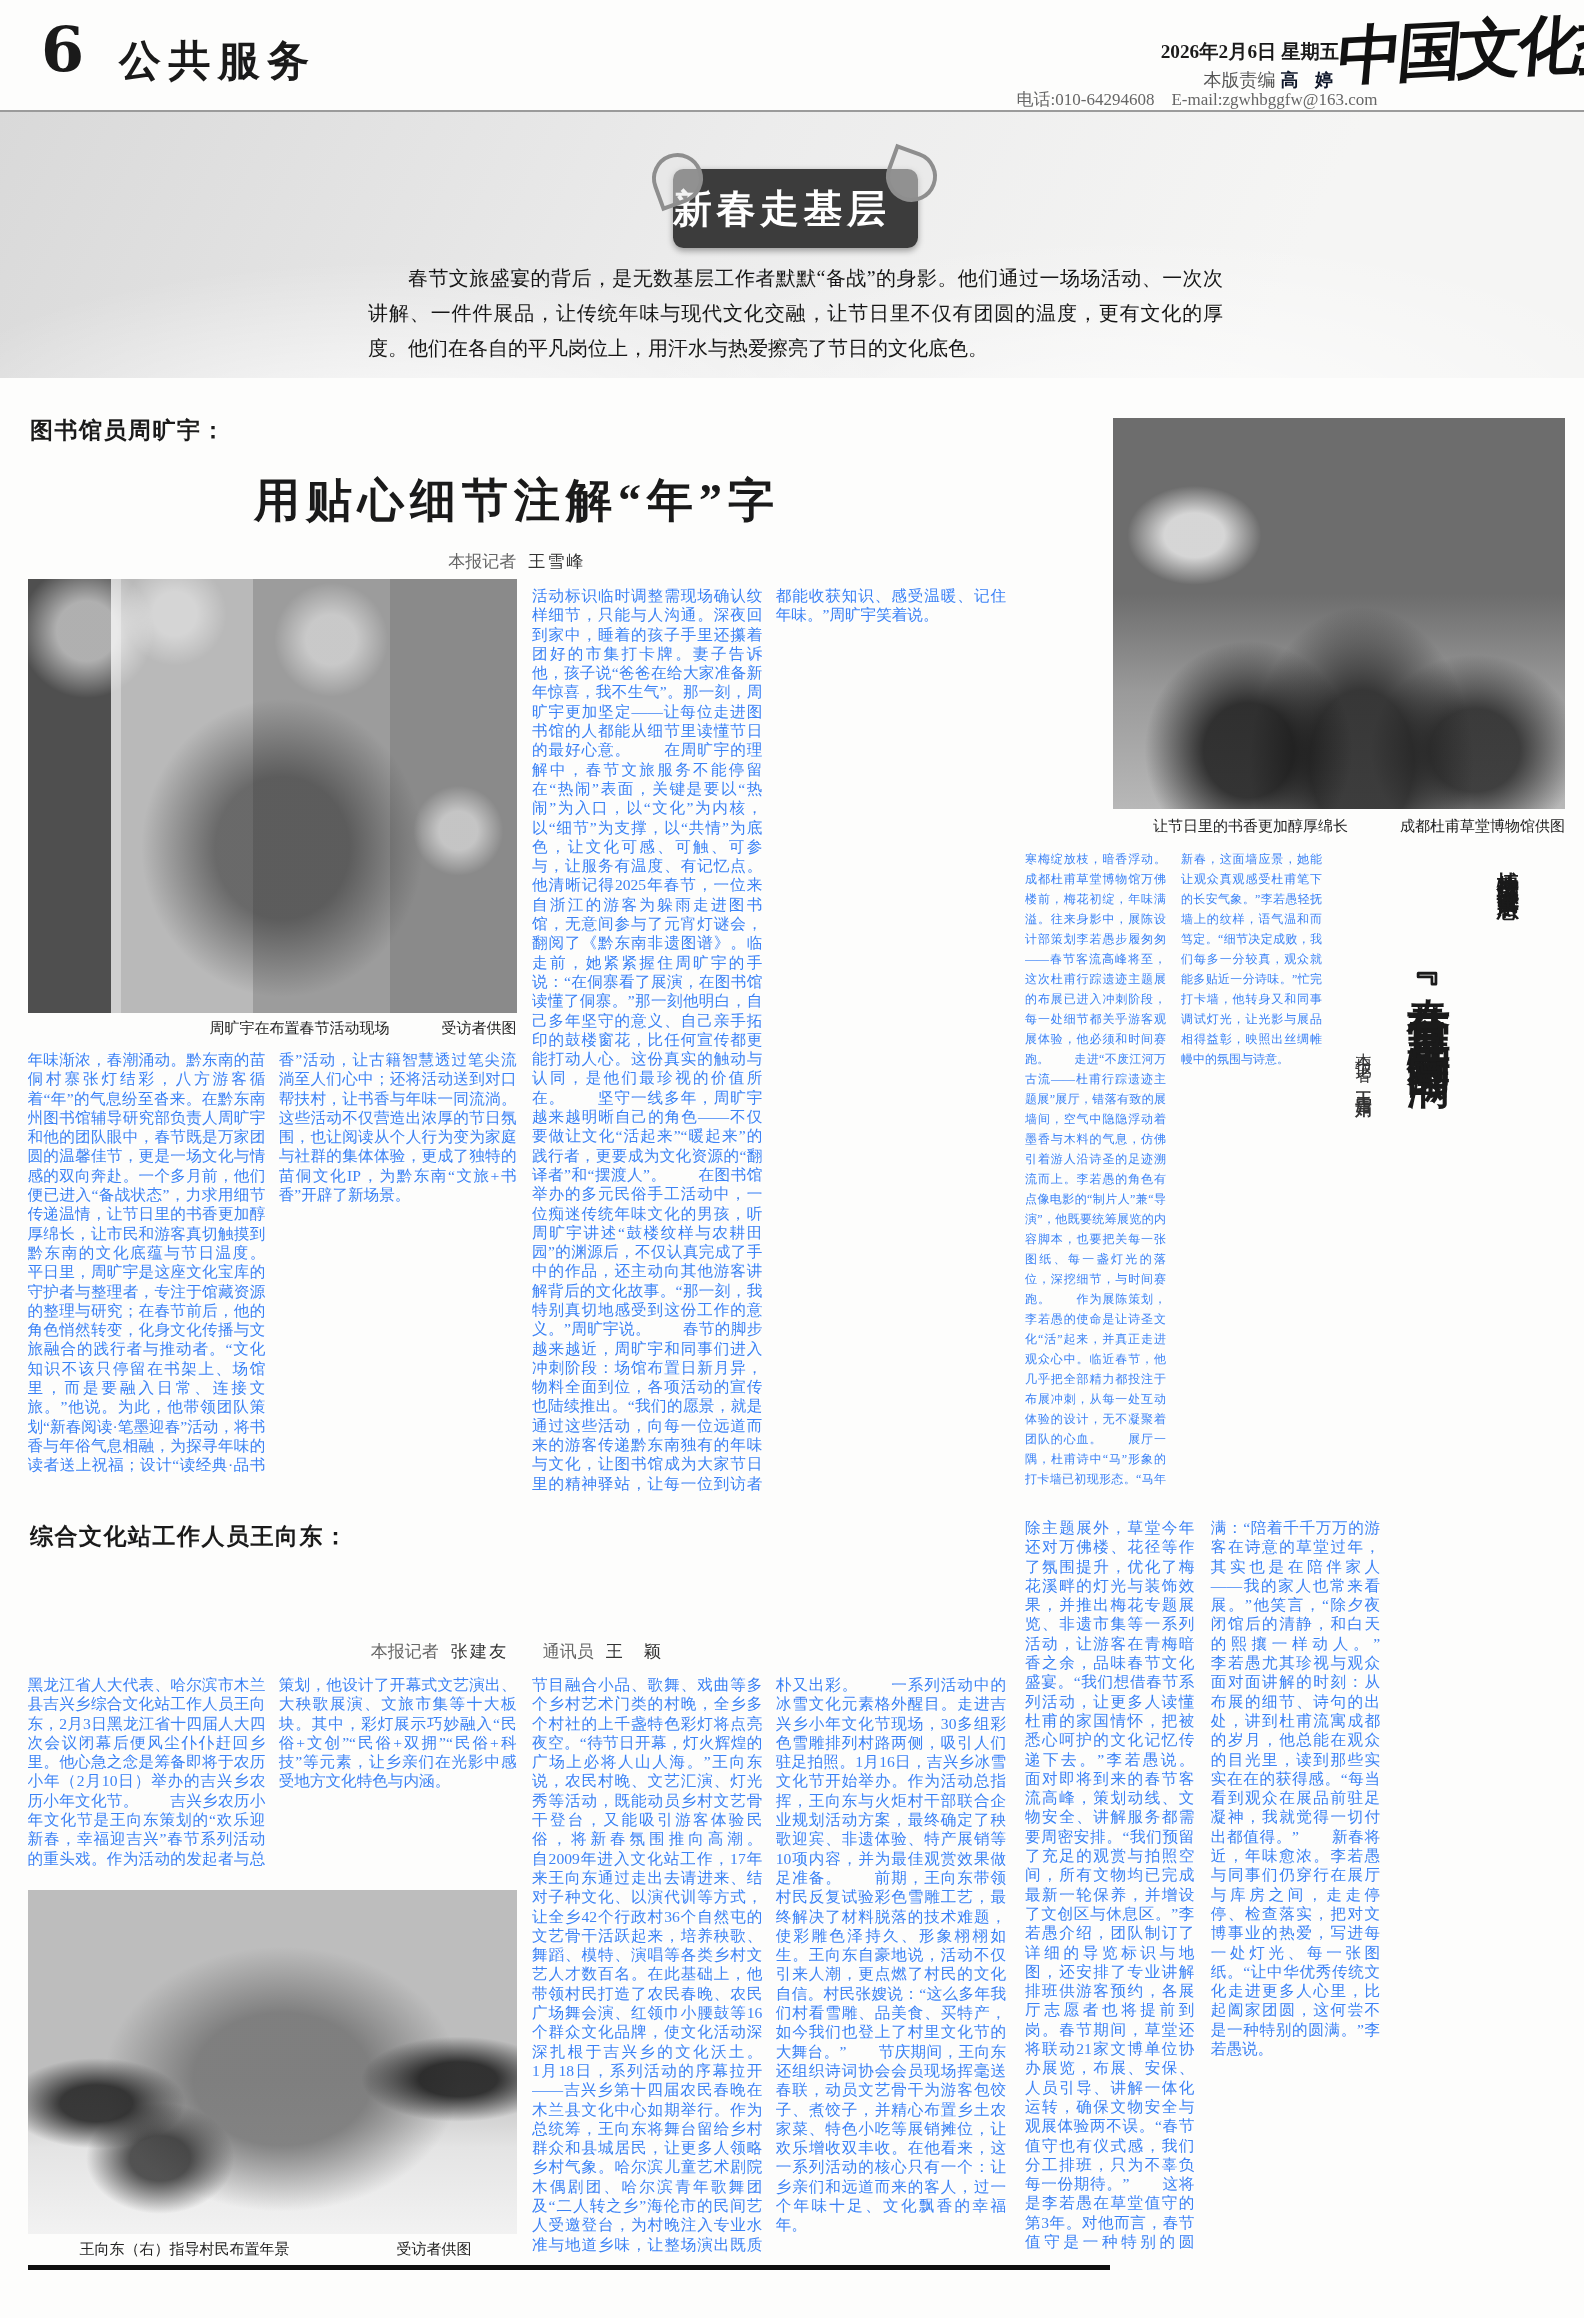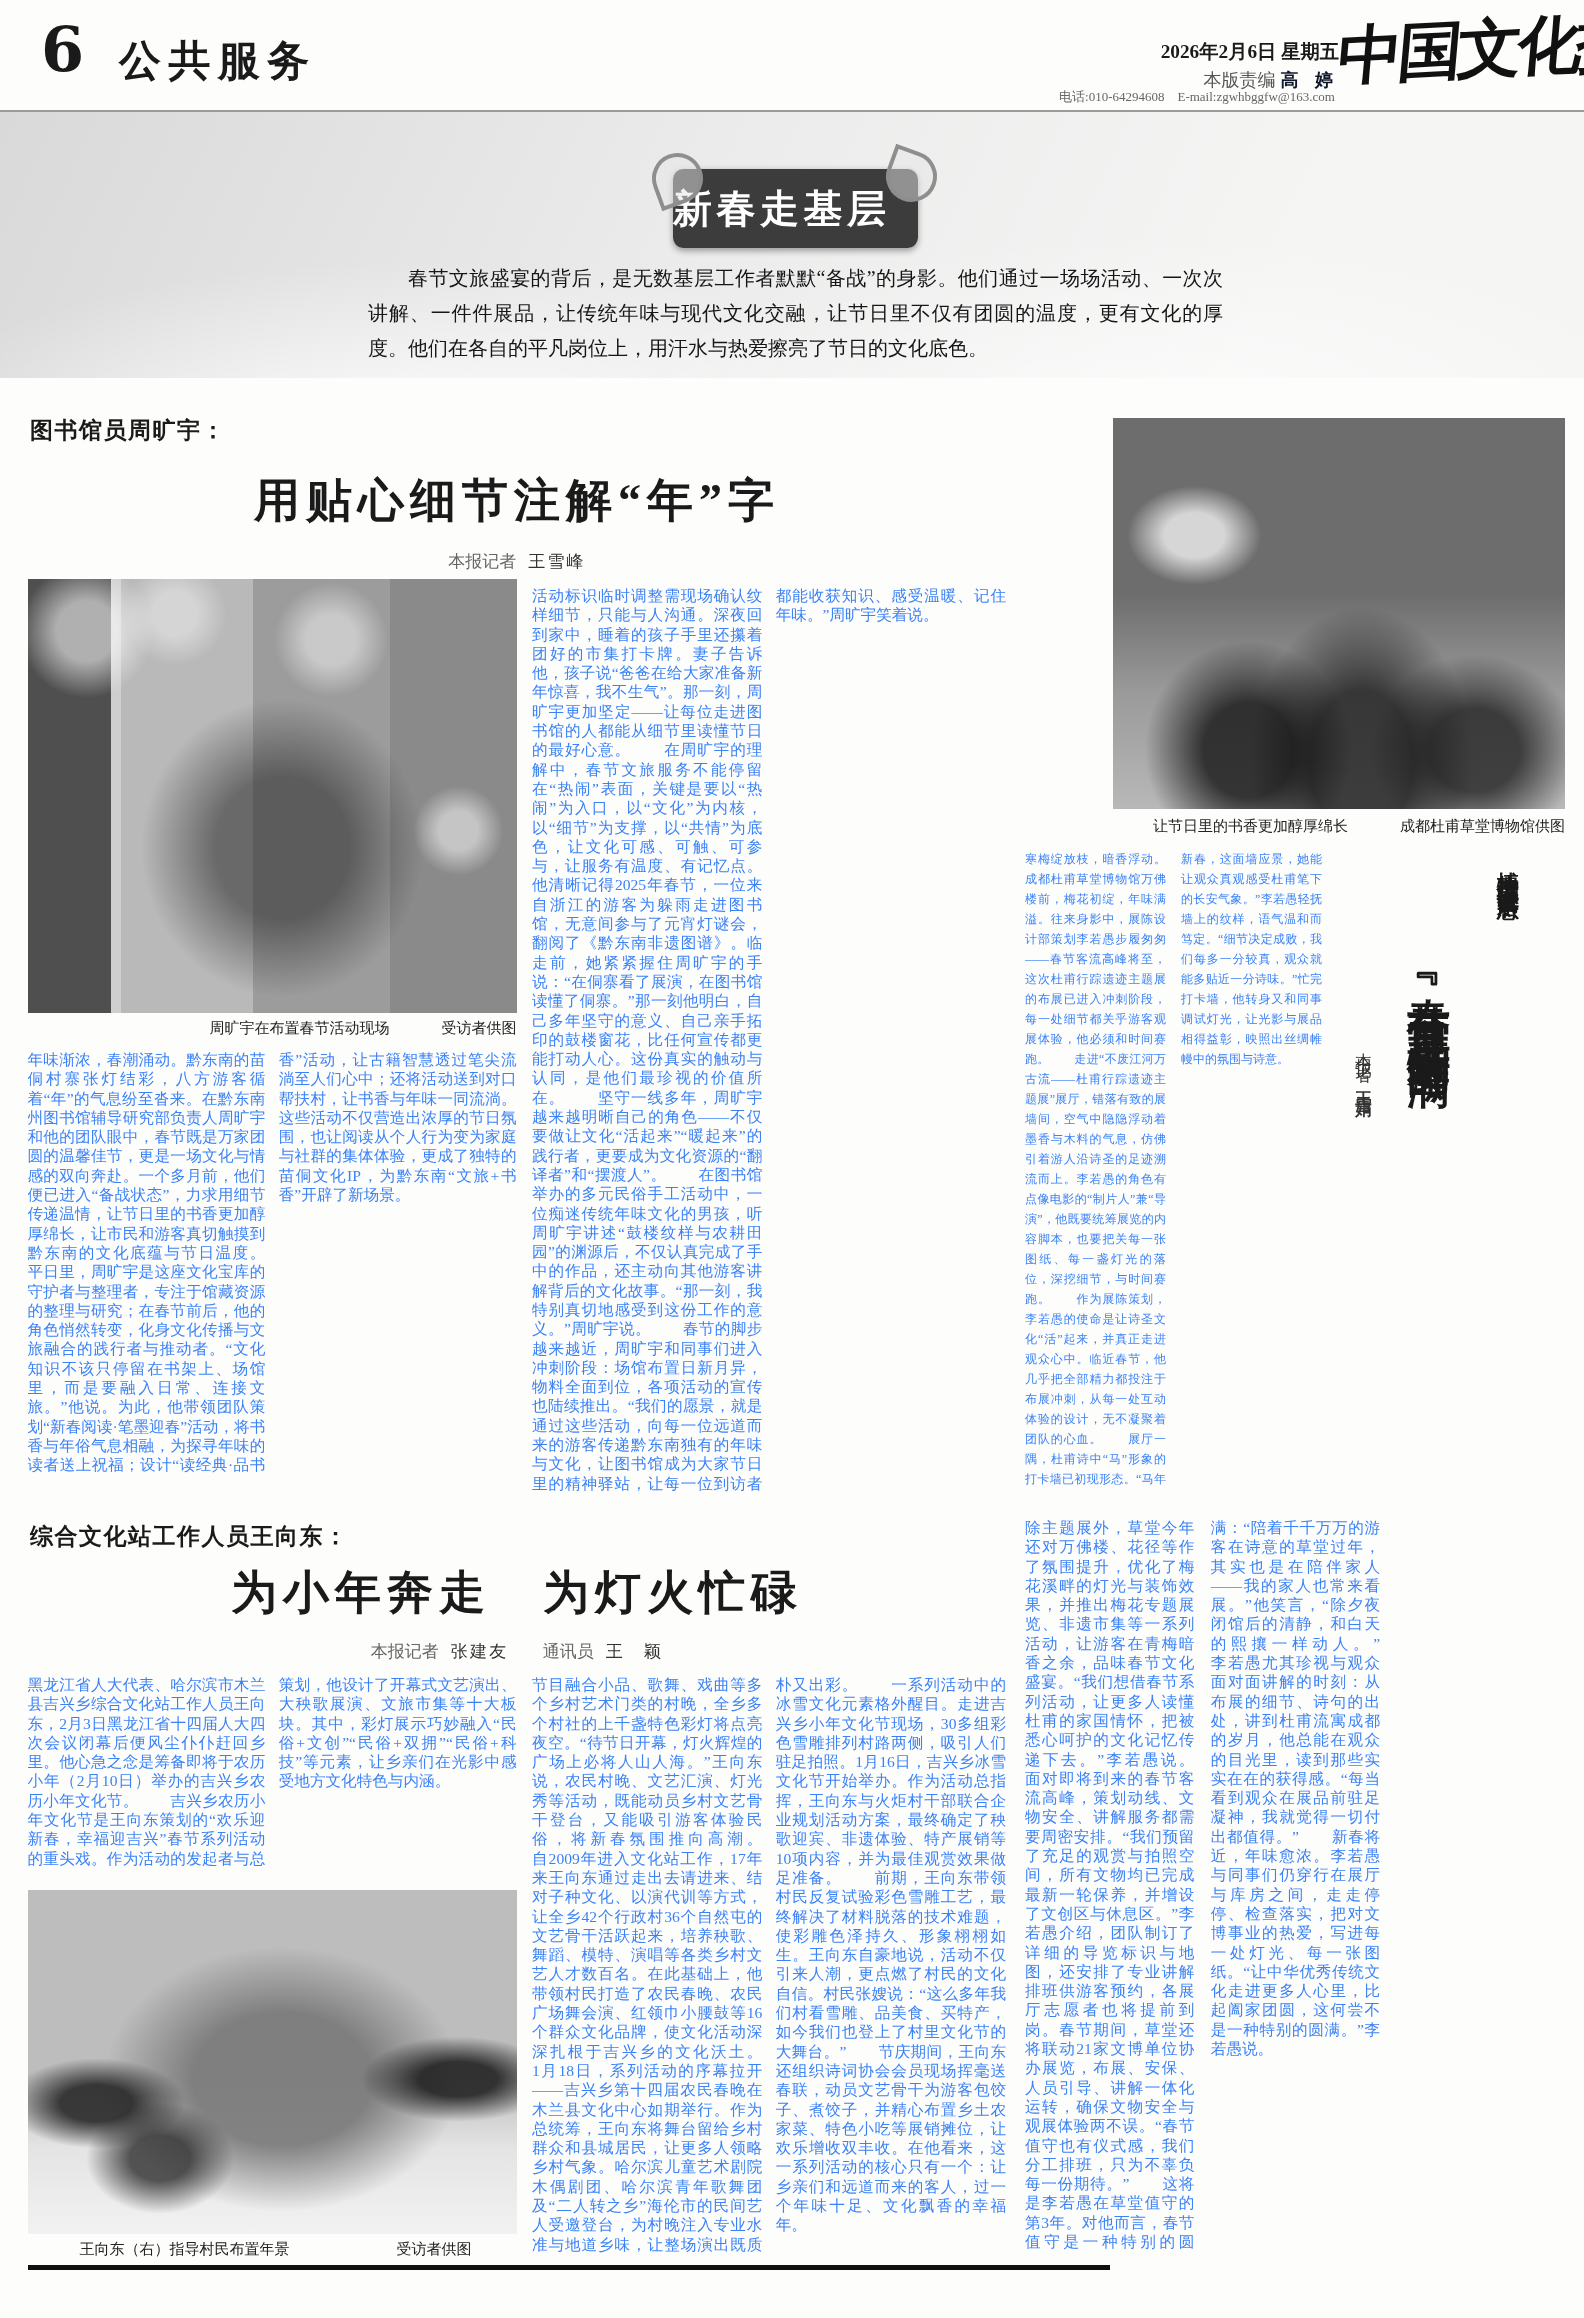--- a/index.html
+++ b/index.html
@@ -6,21 +6,21 @@
   .page{position:relative;width:1585px;height:2319px;background:#fdfdfc;margin:0 auto;
         font-family:"Liberation Serif","DejaVu Serif",serif;color:#1a1a1a;overflow:hidden;}
   
   .pagenum{position:absolute;left:41px;top:19.3px;font-size:62px;font-weight:bold;line-height:1;
            font-family:"DejaVu Serif",serif;}
   .section-title{position:absolute;left:119px;top:33px;font-size:42px;font-weight:bold;letter-spacing:7.4px;}
   .hdr-meta{position:absolute;left:1071px;top:39px;width:268px;text-align:right;line-height:1.35;}
   .hdr-date{font-size:19.3px;font-weight:bold;}
   .hdr-editor{font-size:18px;color:#555;margin-top:3px;}
   .hdr-editor b{color:#0f172a;margin-left:5px;letter-spacing:6px;}
-  .hdr-contact{position:absolute;left:989px;top:88px;width:416px;text-align:center;font-size:13px;color:#666;}
+  .hdr-contact{position:absolute;left:989px;top:88px;width:416px;text-align:center;font-size:17px;color:#666;}
   .masthead{position:absolute;left:1339px;top:16.4px;width:238px;font-size:64px;font-weight:bold;
             font-family:"DejaVu Serif",serif;transform:skewX(-8deg) rotate(-3deg);letter-spacing:-4.5px;
             color:#111;line-height:1.05;white-space:nowrap;}
   .header-rule{position:absolute;left:0;top:110px;width:1585px;height:1.5px;background:#9b9b9b;}
   
   .band{position:absolute;left:0;top:112px;width:1585px;height:266px;
         background:linear-gradient(115deg,#d9d9d9,#ececec 45%,#f5f5f4 80%);overflow:hidden;}
   .band .swoosh1{position:absolute;left:-149px;top:134px;width:1115px;height:372px;border-radius:50%;
         background:radial-gradient(ellipse at center,rgba(255,255,255,.85),rgba(255,255,255,0) 65%);}
   .band .swoosh2{position:absolute;left:521px;top:89px;width:1264px;height:446px;border-radius:50%;
@@ -117,21 +117,20 @@
   <div class="photo photo1" style="left:27.5px;top:579px;width:489px;height:434px;"></div>
   <div class="caption" style="left:27.5px;top:1019px;width:489px;">
     <span>周旷宇在布置春节活动现场</span>
     <span>受访者供图</span>
   </div>
 
   <div class="cols cols2" style="left:27.5px;top:1050px;width:489px;height:442px;">年味渐浓，春潮涌动。黔东南的苗侗村寨张灯结彩，八方游客循着“年”的气息纷至沓来。在黔东南州图书馆辅导研究部负责人周旷宇和他的团队眼中，春节既是万家团圆的温馨佳节，更是一场文化与情感的双向奔赴。一个多月前，他们便已进入“备战状态”，力求用细节传递温情，让节日里的书香更加醇厚绵长，让市民和游客真切触摸到黔东南的文化底蕴与节日温度。　　平日里，周旷宇是这座文化宝库的守护者与整理者，专注于馆藏资源的整理与研究；在春节前后，他的角色悄然转变，化身文化传播与文旅融合的践行者与推动者。“文化知识不该只停留在书架上、场馆里，而是要融入日常、连接文旅。”他说。为此，他带领团队策划“新春阅读·笔墨迎春”活动，将书香与年俗气息相融，为探寻年味的读者送上祝福；设计“读经典·品书香”活动，让古籍智慧透过笔尖流淌至人们心中；还将活动送到对口帮扶村，让书香与年味一同流淌。这些活动不仅营造出浓厚的节日氛围，也让阅读从个人行为变为家庭与社群的集体体验，更成了独特的苗侗文化IP，为黔东南“文旅+书香”开辟了新场景。</div>
   <div class="cols cols2" style="left:532px;top:586px;width:474px;height:907px;">活动标识临时调整需现场确认纹样细节，只能与人沟通。深夜回到家中，睡着的孩子手里还攥着团好的市集打卡牌。妻子告诉他，孩子说“爸爸在给大家准备新年惊喜，我不生气”。那一刻，周旷宇更加坚定——让每位走进图书馆的人都能从细节里读懂节日的最好心意。　　在周旷宇的理解中，春节文旅服务不能停留在“热闹”表面，关键是要以“热闹”为入口，以“文化”为内核，以“细节”为支撑，以“共情”为底色，让文化可感、可触、可参与，让服务有温度、有记忆点。　　他清晰记得2025年春节，一位来自浙江的游客为躲雨走进图书馆，无意间参与了元宵灯谜会，翻阅了《黔东南非遗图谱》。临走前，她紧紧握住周旷宇的手说：“在侗寨看了展演，在图书馆读懂了侗寨。”那一刻他明白，自己多年坚守的意义、自己亲手拓印的鼓楼窗花，比任何宣传都更能打动人心。这份真实的触动与认同，是他们最珍视的价值所在。　　坚守一线多年，周旷宇越来越明晰自己的角色——不仅要做让文化“活起来”“暖起来”的践行者，更要成为文化资源的“翻译者”和“摆渡人”。　　在图书馆举办的多元民俗手工活动中，一位痴迷传统年味文化的男孩，听周旷宇讲述“鼓楼纹样与农耕田园”的渊源后，不仅认真完成了手中的作品，还主动向其他游客讲解背后的文化故事。“那一刻，我特别真切地感受到这份工作的意义。”周旷宇说。　　春节的脚步越来越近，周旷宇和同事们进入冲刺阶段：场馆布置日新月异，物料全面到位，各项活动的宣传也陆续推出。“我们的愿景，就是通过这些活动，向每一位远道而来的游客传递黔东南独有的年味与文化，让图书馆成为大家节日里的精神驿站，让每一位到访者都能收获知识、感受温暖、记住年味。”周旷宇笑着说。</div>
 
   <div class="kicker" style="left:30px;top:1521px;">综合文化站工作人员王向东：</div>
-  <div class="a-title" style="top:1562px;">为小年奔走　为灯火忙碌</div>
   <div class="a-byline" style="top:1640px;">
     <span class="lbl">本报记者</span><span class="nm">张建友</span>
     <span class="lbl2">通讯员</span><span class="nm">王　颖</span>
   </div>
 
   <div class="cols cols2" style="left:27.5px;top:1675px;width:489px;height:210px;">黑龙江省人大代表、哈尔滨市木兰县吉兴乡综合文化站工作人员王向东，2月3日黑龙江省十四届人大四次会议闭幕后便风尘仆仆赶回乡里。他心急之念是筹备即将于农历小年（2月10日）举办的吉兴乡农历小年文化节。　　吉兴乡农历小年文化节是王向东策划的“欢乐迎新春，幸福迎吉兴”春节系列活动的重头戏。作为活动的发起者与总策划，他设计了开幕式文艺演出、大秧歌展演、文旅市集等十大板块。其中，彩灯展示巧妙融入“民俗+文创”“民俗+双拥”“民俗+科技”等元素，让乡亲们在光影中感受地方文化特色与内涵。</div>
   <div class="photo photo2" style="left:27.5px;top:1890px;width:489px;height:344px;"></div>
   <div class="caption spread" style="left:27.5px;top:2240px;width:489px;">
     <span>王向东（右）指导村民布置年景</span>
     <span>受访者供图</span>

